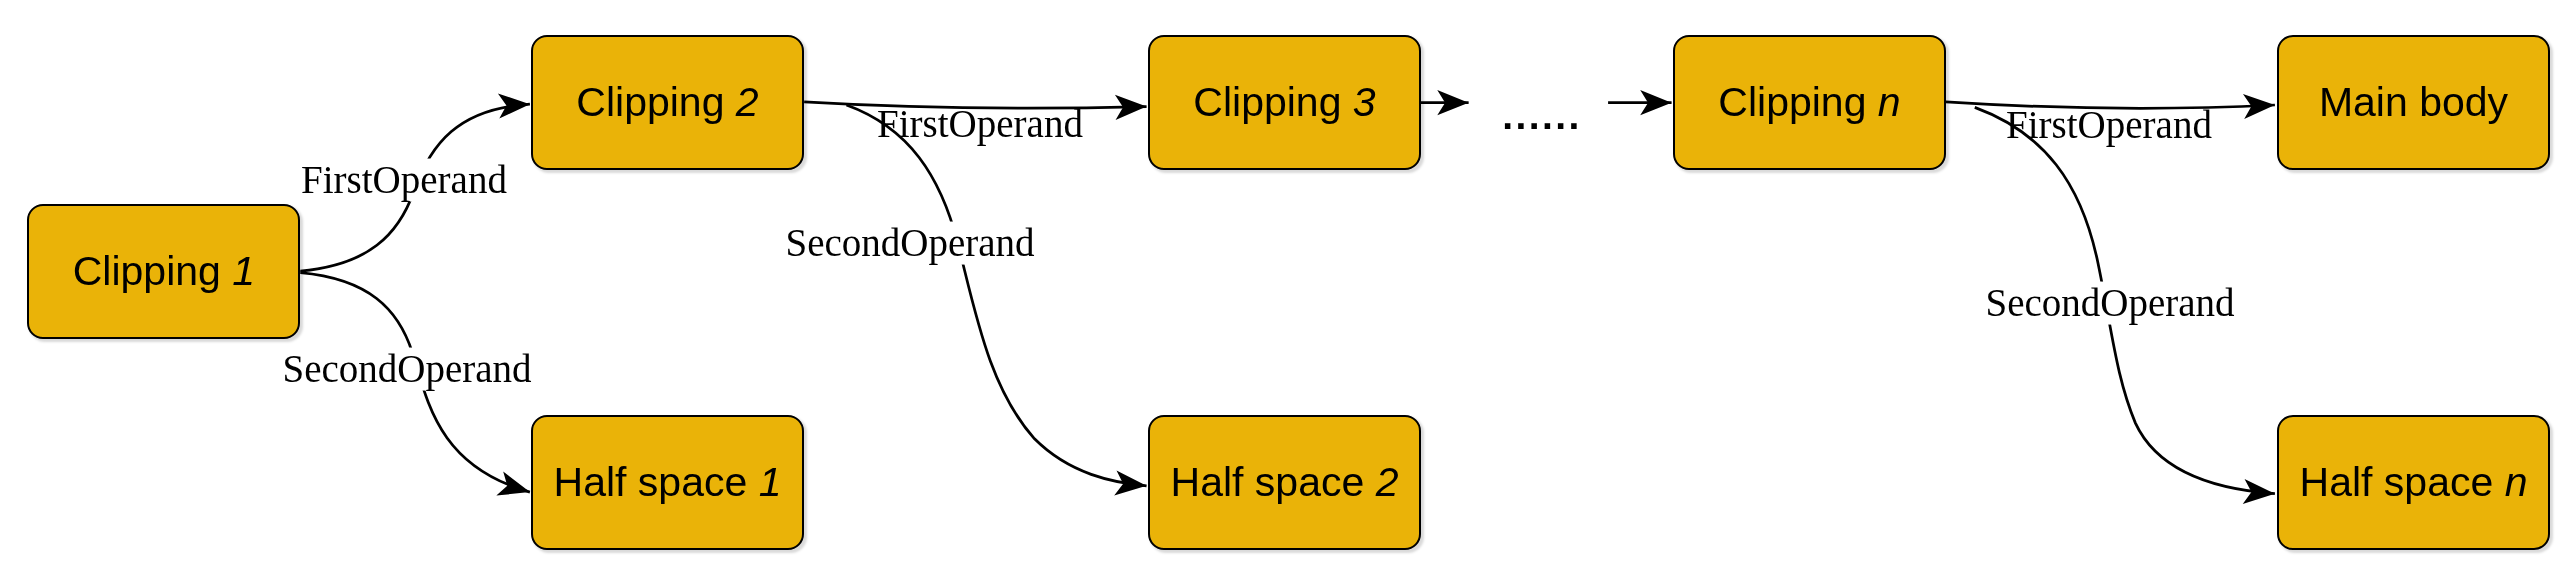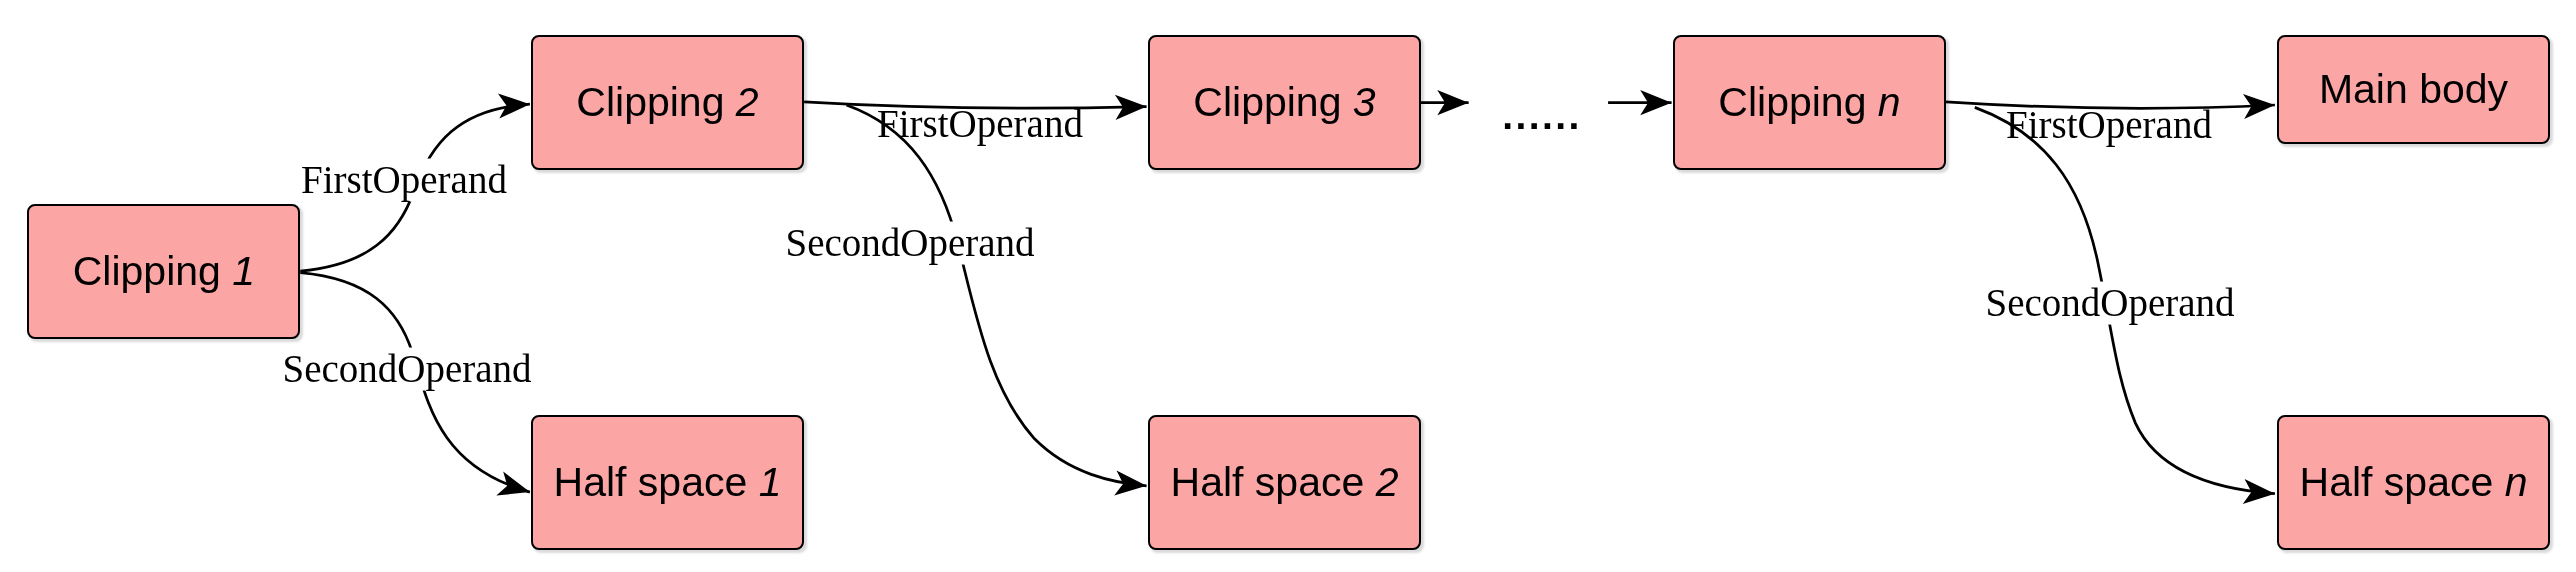--- a/index.html
+++ b/index.html
@@ -8,23 +8,23 @@
     width:2576px;height:572px;
     background:#ffffff;
     overflow:hidden;
     font-family:"Liberation Sans", sans-serif;
   }
   #wires{position:absolute;left:0;top:0;}
   .edge{fill:none;stroke:#000000;stroke-width:3.5px;}
   .node{
     position:absolute;
     box-sizing:border-box;
-    background:#fca5a5;
+    background:#eab308;
     border:2.7px solid #000000;
-    border-radius:8px;
+    border-radius:16px;
     display:flex;align-items:center;justify-content:center;
     font-size:41px;color:#000000;
     white-space:pre;
     box-shadow:2.4px 2.4px 2.4px rgba(0,0,0,0.15);
   }
   .node i{font-style:italic;}
   .edge-label{
     position:absolute;
     transform:translate(-50%,-50%);
     font-size:39px;color:#000000;
@@ -64,18 +64,18 @@
     <div class="edge-label bg" style="left: 407px; top: 369px;">SecondOperand</div>
     <div class="edge-label" style="left: 980px; top: 124px;">FirstOperand</div>
     <div class="edge-label bg" style="left: 910px; top: 243px;">SecondOperand</div>
     <div class="edge-label" style="left: 2109px; top: 125px;">FirstOperand</div>
     <div class="edge-label bg" style="left: 2110px; top: 303px;">SecondOperand</div>
     <div class="dots" style="left: 1542px; top: 116px;">......</div>
     <div class="node" style="left: 27.4px; top: 204px; width: 273px; height: 135px;"><span>Clipping </span><i>1</i></div>
     <div class="node" style="left: 531px; top: 35px; width: 273px; height: 135px;"><span>Clipping </span><i>2</i></div>
     <div class="node" style="left: 1148px; top: 35px; width: 273px; height: 135px;"><span>Clipping </span><i>3</i></div>
     <div class="node" style="left: 1673px; top: 35px; width: 273px; height: 135px;"><span>Clipping </span><i>n</i></div>
-    <div class="node" style="left: 2277px; top: 35px; width: 273px; height: 109px;"><span>Main body</span><i></i></div>
+    <div class="node" style="left: 2277px; top: 35px; width: 273px; height: 135px;"><span>Main body</span><i></i></div>
     <div class="node" style="left: 531px; top: 415px; width: 273px; height: 135px;"><span>Half space </span><i>1</i></div>
     <div class="node" style="left: 1148px; top: 415px; width: 273px; height: 135px;"><span>Half space </span><i>2</i></div>
     <div class="node" style="left: 2277px; top: 415px; width: 273px; height: 135px;"><span>Half space </span><i>n</i></div>
   </div>
 
 
 </body></html>

